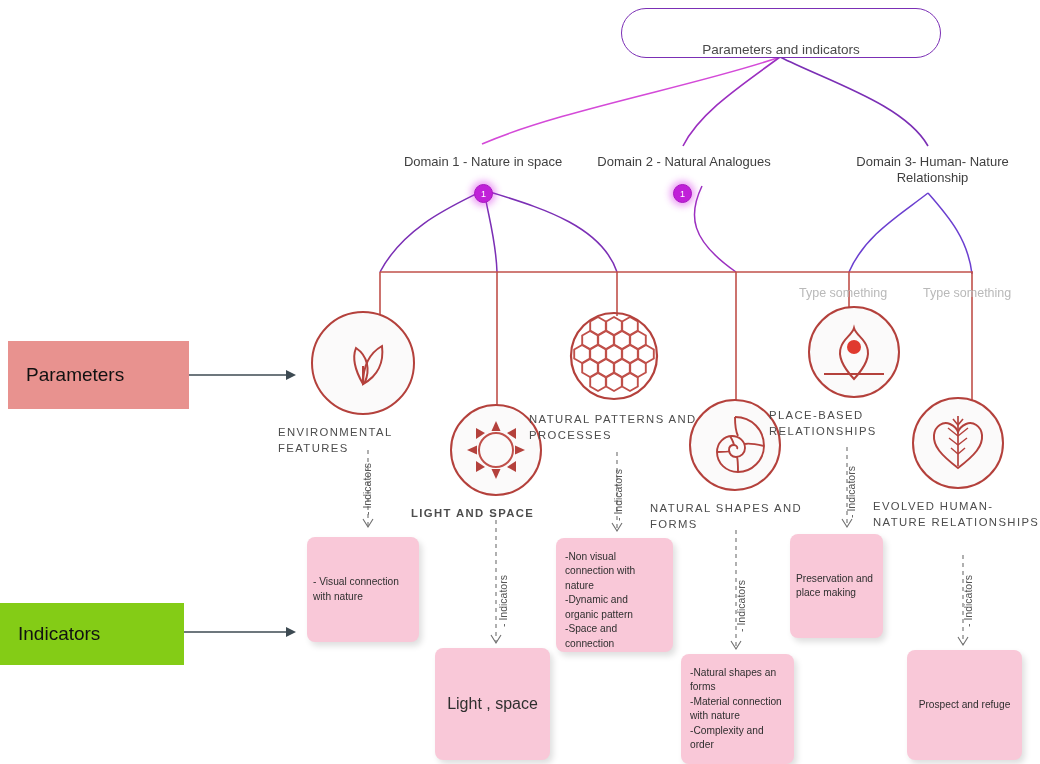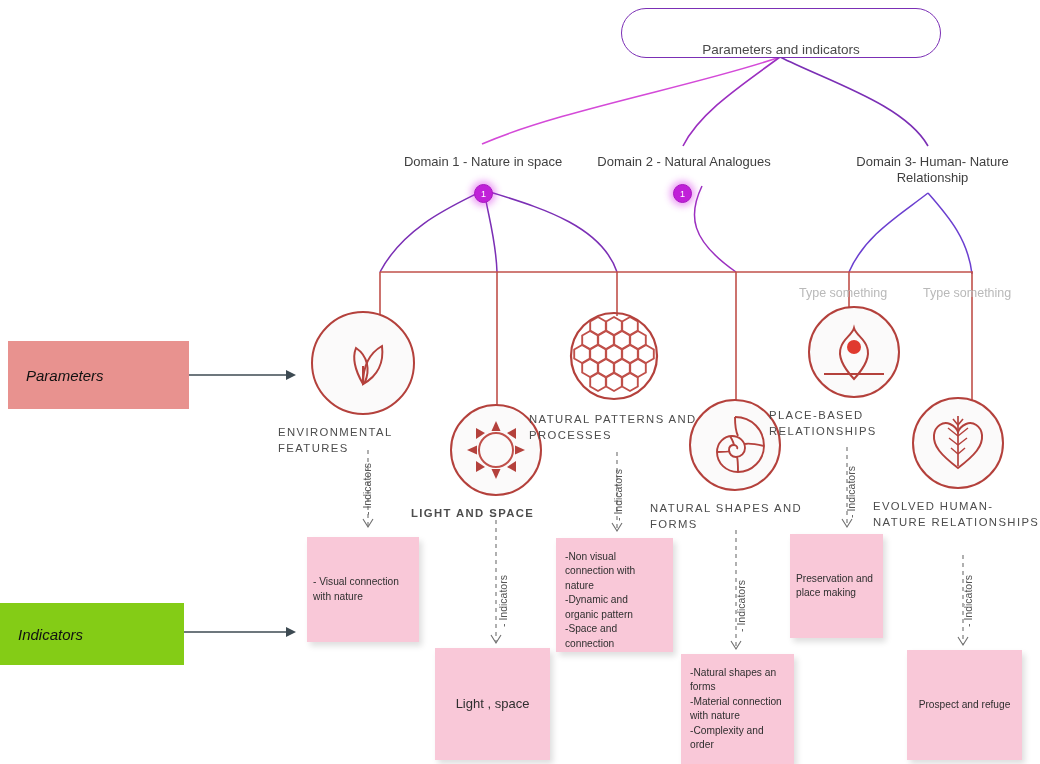--- a/index.html
+++ b/index.html
@@ -43,21 +43,21 @@
   
   .placeholder{
     position:absolute;font-size:12.5px;color:#b9b9b9;white-space:nowrap;
   }
   #ph1{left:799px;top:286px;}
   #ph2{left:923px;top:286px;}
 
   
   .legend-box{
     position:absolute;display:flex;align-items:center;padding-left:18px;
-    font-size:15px;color:#111;font-style:italic;
+    font-size:19px;color:#111;
   }
   #legend-parameters{left:8px;top:341px;width:163px;height:68px;background:#e8928f;}
   #legend-indicators{left:0px;top:603px;width:166px;height:62px;background:#84cc16;}
 
   
   .param{
     position:absolute;width:170px;text-align:left;
   }
   .param .circle{
     width:var(--d);height:var(--d);margin:0 auto;
@@ -77,24 +77,25 @@
   #p-shape{left:650px;top:399px;}
   #p-place{left:769px;top:306px;}
   #p-evolv{left:873px;top:397px;}
 
   
   .sticky{
     position:absolute;background:#f9c8d8;
     box-shadow:3px 4px 6px rgba(0,0,0,.13);
     font-size:10.2px;color:#2f2f2f;line-height:1.42;
     box-sizing:border-box;
+    border-radius:8px;
   }
   .sticky.center{display:flex;align-items:center;justify-content:center;text-align:left;padding:6px;}
   .sticky.left{padding:12px 9px;text-align:left;white-space:pre-line;}
-  .sticky.big{font-size:13px;}
+  .sticky.big{font-size:16px;}
 
   #n-visual  {left:307px;top:537px;width:112px;height:105px;}
   #n-light   {left:435px;top:648px;width:115px;height:112px;}
   #n-pattern {left:556px;top:538px;width:117px;height:114px;}
   #n-shape   {left:681px;top:654px;width:113px;height:110px;}
   #n-place   {left:790px;top:534px;width:93px;height:104px;}
   #n-prospect{left:907px;top:650px;width:115px;height:110px;}
 
   
   .ind-label{

